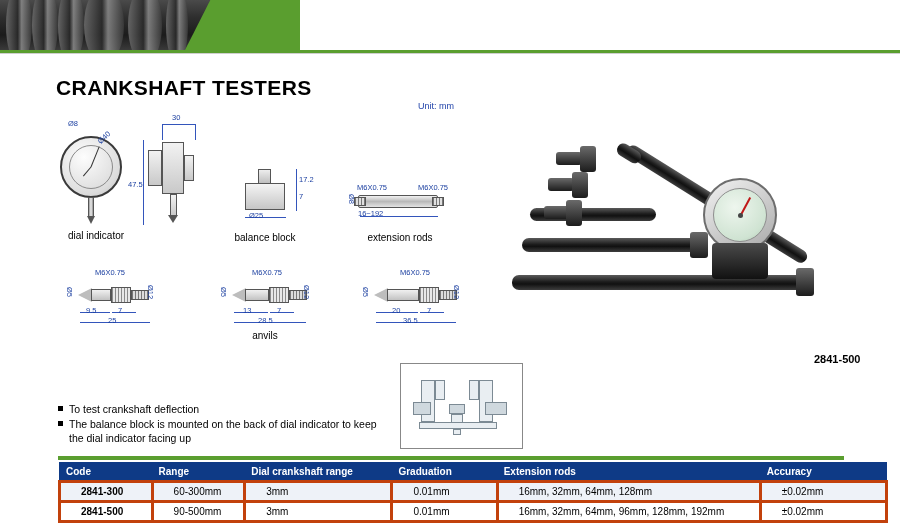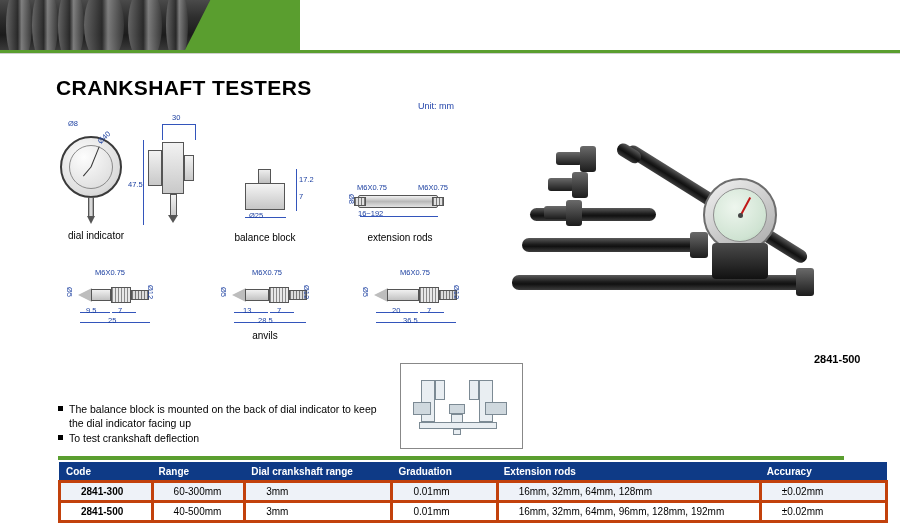--- a/index.html
+++ b/index.html
@@ -408,25 +408,25 @@
     <div class="crank" style="left:36px; top:28px; width:16px; height:10px;"></div>
     <div class="vise-part" style="left:38px; top:38px; width:12px; height:9px;"></div>
     <div class="vise-part" style="left:6px; top:46px; width:78px; height:7px;"></div>
     <div class="vise-part" style="left:40px; top:53px; width:8px; height:6px;"></div>
   </div>
 </div>
 
 <div class="bullets">
   <div class="row">
     <div class="sq"></div>
-    <div>The balance block is mounted on the back of dial indicator to keep the dial indicator facing up</div>
+    <div>To test crankshaft deflection</div>
   </div>
   <div class="row">
     <div class="sq"></div>
-    <div>To test crankshaft deflection</div>
+    <div>The balance block is mounted on the back of dial indicator to keep the dial indicator facing up</div>
   </div>
 </div>
 
 <div class="green-accent"></div>
 <table class="tbl">
   <thead>
     <tr>
       <th style="width:88px;">Code</th>
       <th style="width:88px;">Range</th>
       <th style="width:140px;">Dial crankshaft range</th>
@@ -439,20 +439,20 @@
     <tr class="alt">
       <td class="code">2841-300</td>
       <td>60-300mm</td>
       <td class="center">3mm</td>
       <td class="center">0.01mm</td>
       <td>16mm, 32mm, 64mm, 128mm</td>
       <td class="center">±0.02mm</td>
     </tr>
     <tr>
       <td class="code">2841-500</td>
-      <td>40-500mm</td>
+      <td>90-500mm</td>
       <td class="center">3mm</td>
       <td class="center">0.01mm</td>
       <td>16mm, 32mm, 64mm, 96mm, 128mm, 192mm</td>
       <td class="center">±0.02mm</td>
     </tr>
   </tbody>
 </table>
 
 </body></html>

